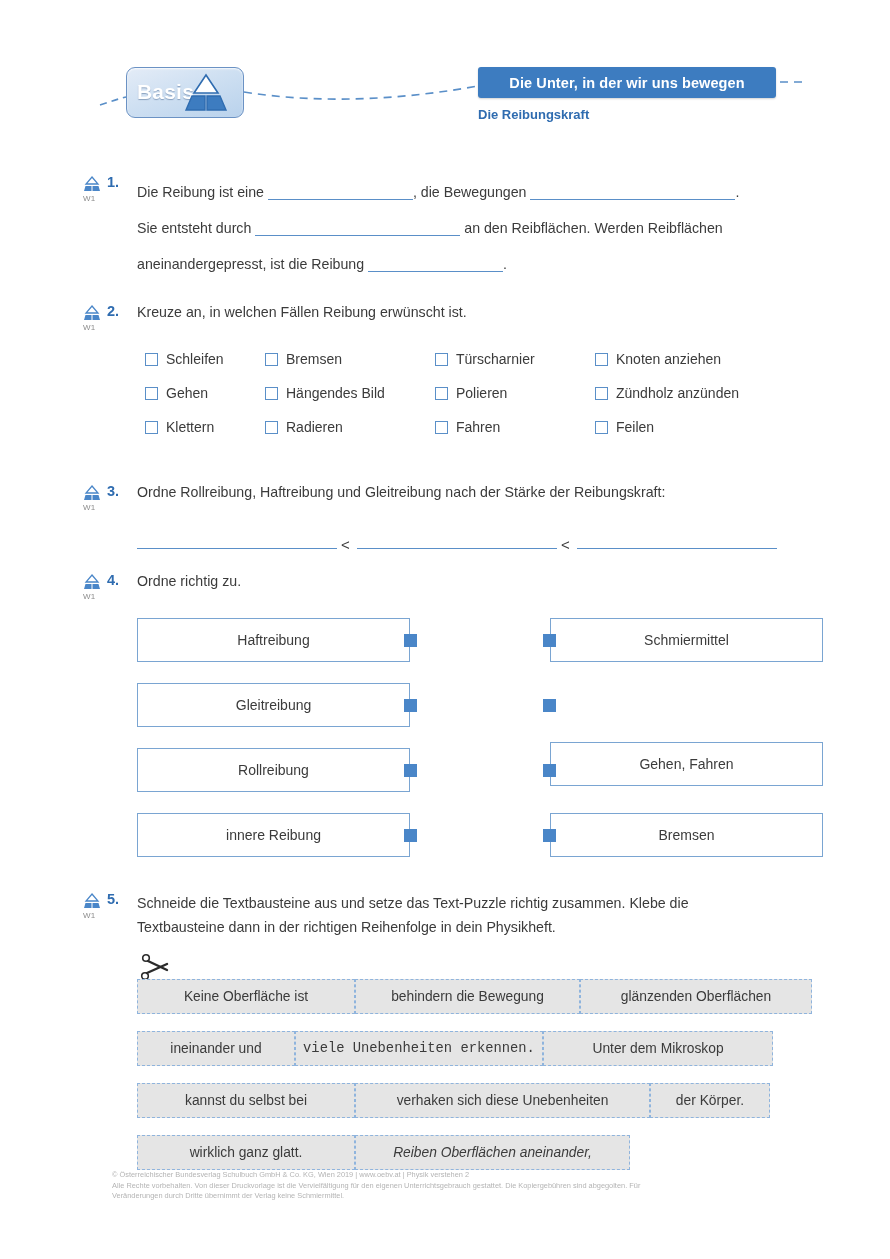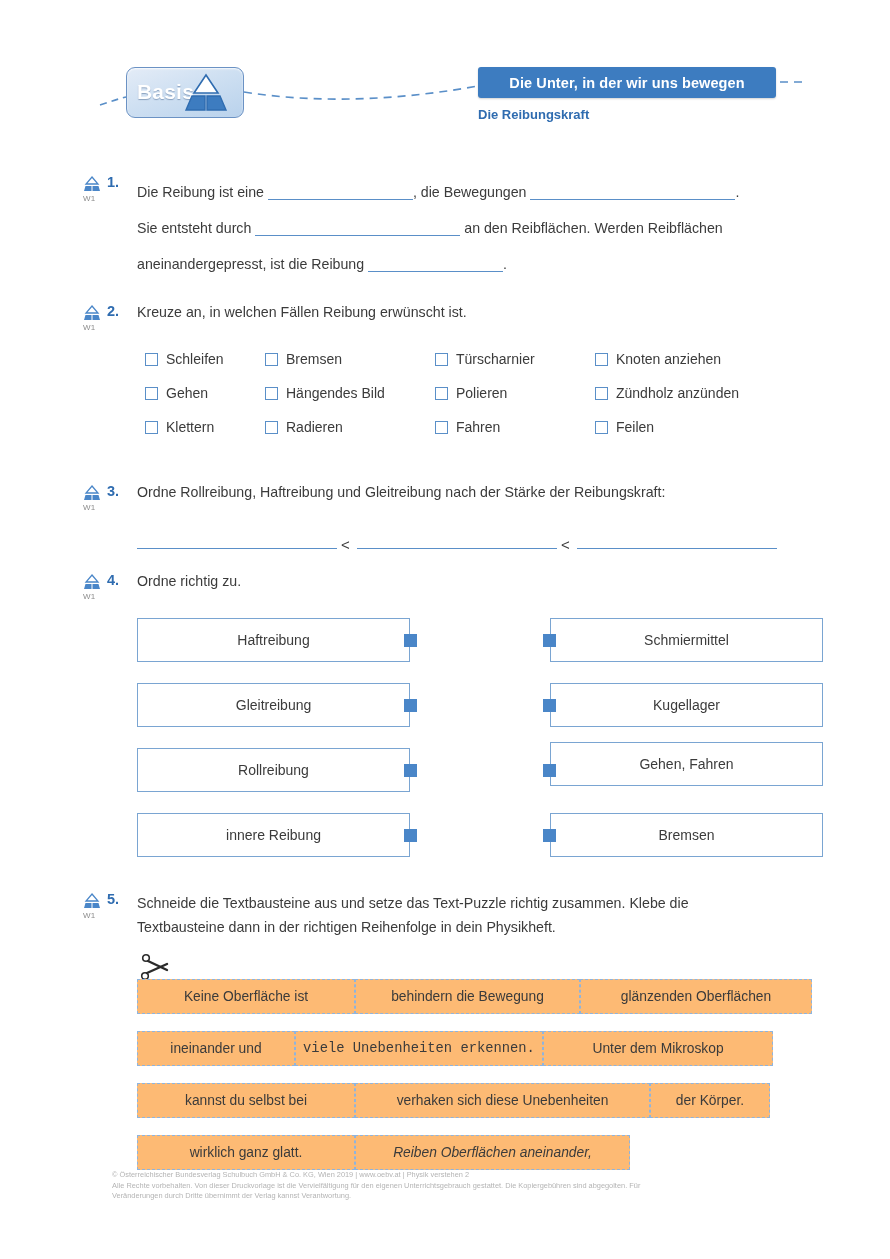--- a/index.html
+++ b/index.html
@@ -201,21 +201,21 @@
 
   
   .puzzle {
     position: relative;
     margin-top: 40px;
   }
   .p-cell {
     position: absolute;
     height: 35px;
     border: 1.4px dashed #8fb4dd;
-    background: #fdba74;
+    background: #e5e5e5;
     display: flex;
     align-items: center;
     justify-content: center;
     font-size: 13.8px;
     color: #3b3b3b;
     box-sizing: border-box;
     white-space: nowrap;
   }
   .scissors {
     position: absolute;
@@ -392,23 +392,20 @@
           </div>
           <span class="m-knob" style="left: 267px; top: 146px;"></span>
           <div class="m-box" style="left: 0px; top: 195px;">
             <span>innere Reibung</span>
           </div>
           <span class="m-knob" style="left: 267px; top: 211px;"></span>
           <div class="m-box" style="left: 413px; top: 0px;">
             <span>Schmiermittel</span>
           </div>
           <span class="m-knob" style="left: 406px; top: 16px;"></span>
-          <div class="m-box" style="left: 413px; top: 65px;">
-            <span>Kugellager</span>
-          </div>
           <span class="m-knob" style="left: 406px; top: 81px;"></span>
           <div class="m-box" style="left: 413px; top: 124px; justify-content: center;">
             <span>Gehen, Fahren</span>
           </div>
           <span class="m-knob" style="left: 406px; top: 146px;"></span>
           <div class="m-box" style="left: 413px; top: 195px;">
             <span>Bremsen</span>
           </div>
           <span class="m-knob" style="left: 406px; top: 211px;"></span>
         </div>
@@ -469,14 +466,14 @@
             <span>Reiben Oberflächen aneinander,</span>
           </div>
         </div>
     </div>
   </div>
 </div>
 
 <div class="footer">
   <div>© Österreichischer Bundesverlag Schulbuch GmbH &amp; Co. KG, Wien 2019 | www.oebv.at | Physik verstehen 2</div>
   <div>Alle Rechte vorbehalten. Von dieser Druckvorlage ist die Vervielfältigung für den eigenen Unterrichtsgebrauch gestattet. Die Kopiergebühren sind abgegolten. Für</div>
-  <div>Veränderungen durch Dritte übernimmt der Verlag kannst Verantwortung.</div>
+  <div>Veränderungen durch Dritte übernimmt der Verlag keine Schmiermittel.</div>
 </div>
 
 </body></html>

